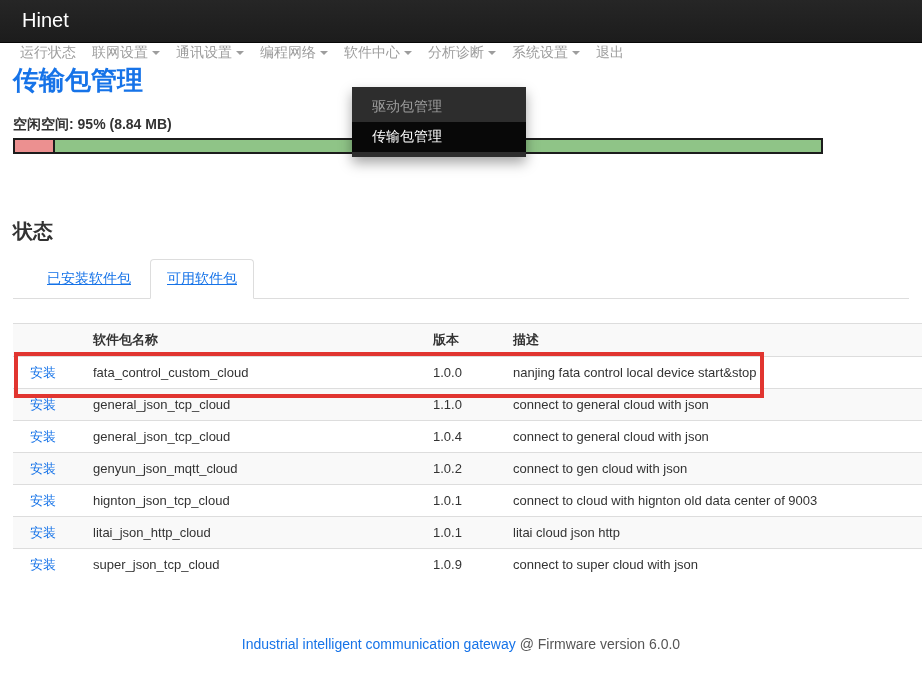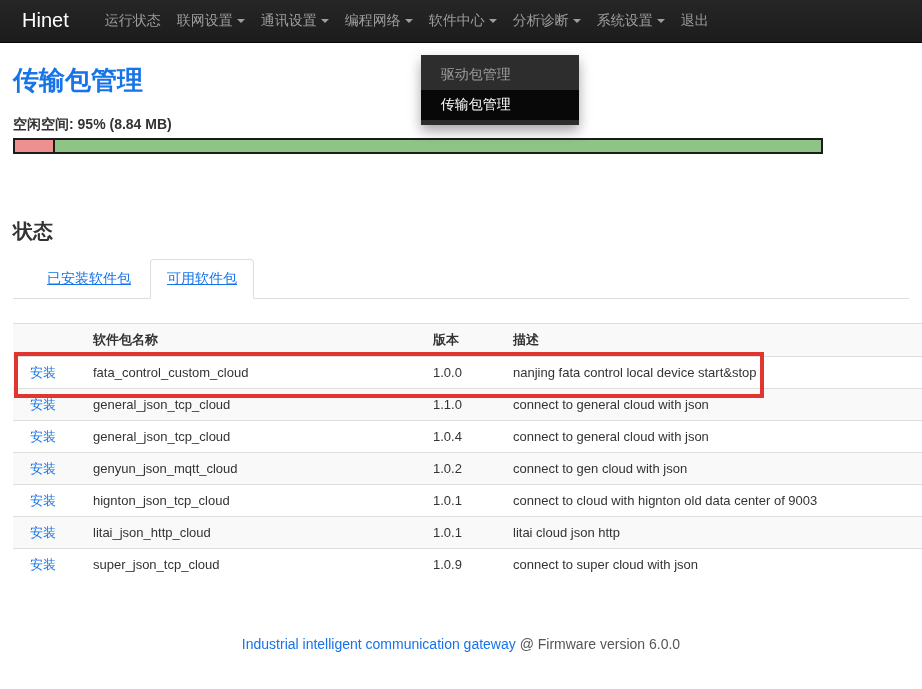--- a/index.html
+++ b/index.html
@@ -7,40 +7,40 @@
   body {
     width:922px; height:689px; overflow:hidden; position:relative;
     background:#fff; color:#333;
     font-family:"Liberation Sans", sans-serif;
   }
 
   
   .navbar {
     height:43px; background:linear-gradient(#262626,#1c1c1c);
     border-bottom:1px solid #080808;
-    display:flex; align-items:stretch; position:relative; z-index:20;
+    display:flex; align-items:stretch; position:relative; z-index:20;flex-direction:column;
   }
   .brand {
     color:#fff; font-size:20px; padding:9px 16px 0 22px; cursor:pointer;
     flex:none;
   }
   .nav-list { list-style:none; margin:12px; padding:0; display:flex; }
   .nav-item {
     display:flex; align-items:center; padding:0 8px; cursor:pointer;
     color:#9d9d9d; font-size:14px; position:relative; white-space:nowrap;
   }
   .caret {
     display:inline-block; width:0; height:0; margin-left:4px;
     border-left:4px solid transparent; border-right:4px solid transparent;
     border-top:4px solid #9d9d9d;
   }
 
   
   .dropdown {
-    position:absolute; top:43px; left:0; width:158px;
+    position:absolute; top:43px; left:16px; width:174px;
     background:#2d2d2d; padding:5px 0;
     box-shadow:0 6px 12px rgba(0,0,0,.35);
     z-index:30;
   }
   .dropdown-item {
     padding:6px 20px; font-size:14px; color:#9d9d9d; cursor:pointer;
     white-space:nowrap;
   }
   .dropdown-item.active { background:#080808; color:#fff; }
 

